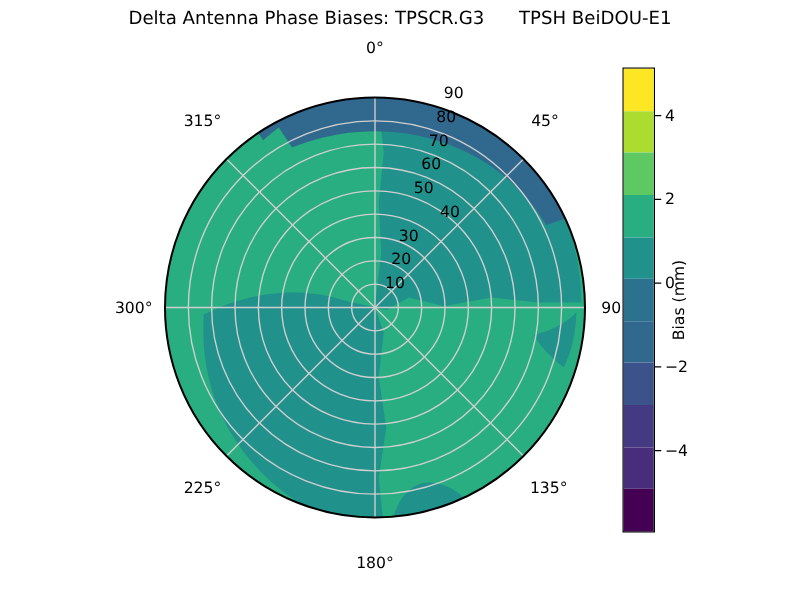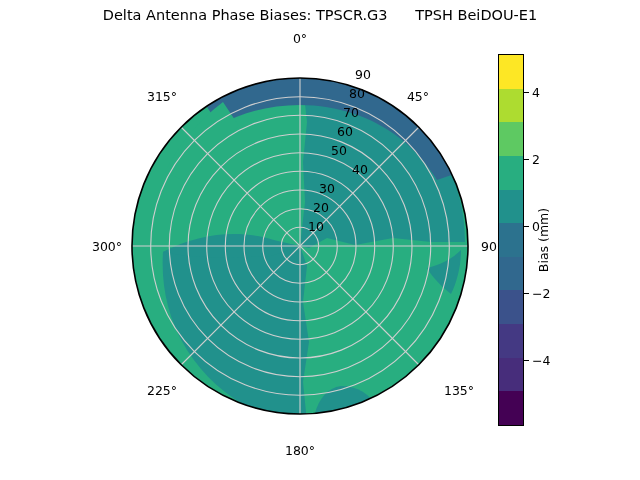--- a/index.html
+++ b/index.html
@@ -116,23 +116,23 @@
         <line x1="169" y1="26" x2="169" y2="362"></line>
         <line x1="1" y1="194" x2="337" y2="194"></line>
         <line x1="50" y1="75" x2="288" y2="313"></line>
         <line x1="288" y1="75" x2="50" y2="313"></line>
       </g>
 
       <circle cx="169" cy="194" r="168" fill="none" stroke="#000000" stroke-width="1.6"></circle>
     </svg>
 
     <span class="ang-label" style="left:169px;top:-14px;">0°</span>
-    <span class="ang-label" style="left:287px;top:44px;">45°</span>
+    <span class="ang-label" style="left:305px;top:44px;">45°</span>
     <span class="ang-label" style="left:358px;top:194px;">90</span>
-    <span class="ang-label" style="left:308px;top:338px;margin-left:20px;">135°</span>
+    <span class="ang-label" style="left:308px;top:338px;">135°</span>
     <span class="ang-label" style="left:169px;top:398px;">180°</span>
     <span class="ang-label" style="left:31px;top:338px;">225°</span>
     <span class="ang-label" style="left:-24px;top:194px;">300°</span>
     <span class="ang-label" style="left:31px;top:44px;">315°</span>
 
     <span class="rad-label" style="left:185px;top:174px;">10</span>
     <span class="rad-label" style="left:190px;top:155px;">20</span>
     <span class="rad-label" style="left:196px;top:136px;">30</span>
     <span class="rad-label" style="left:202px;top:117px;margin-left:27px;">40</span>
     <span class="rad-label" style="left:208px;top:98px;">50</span>

